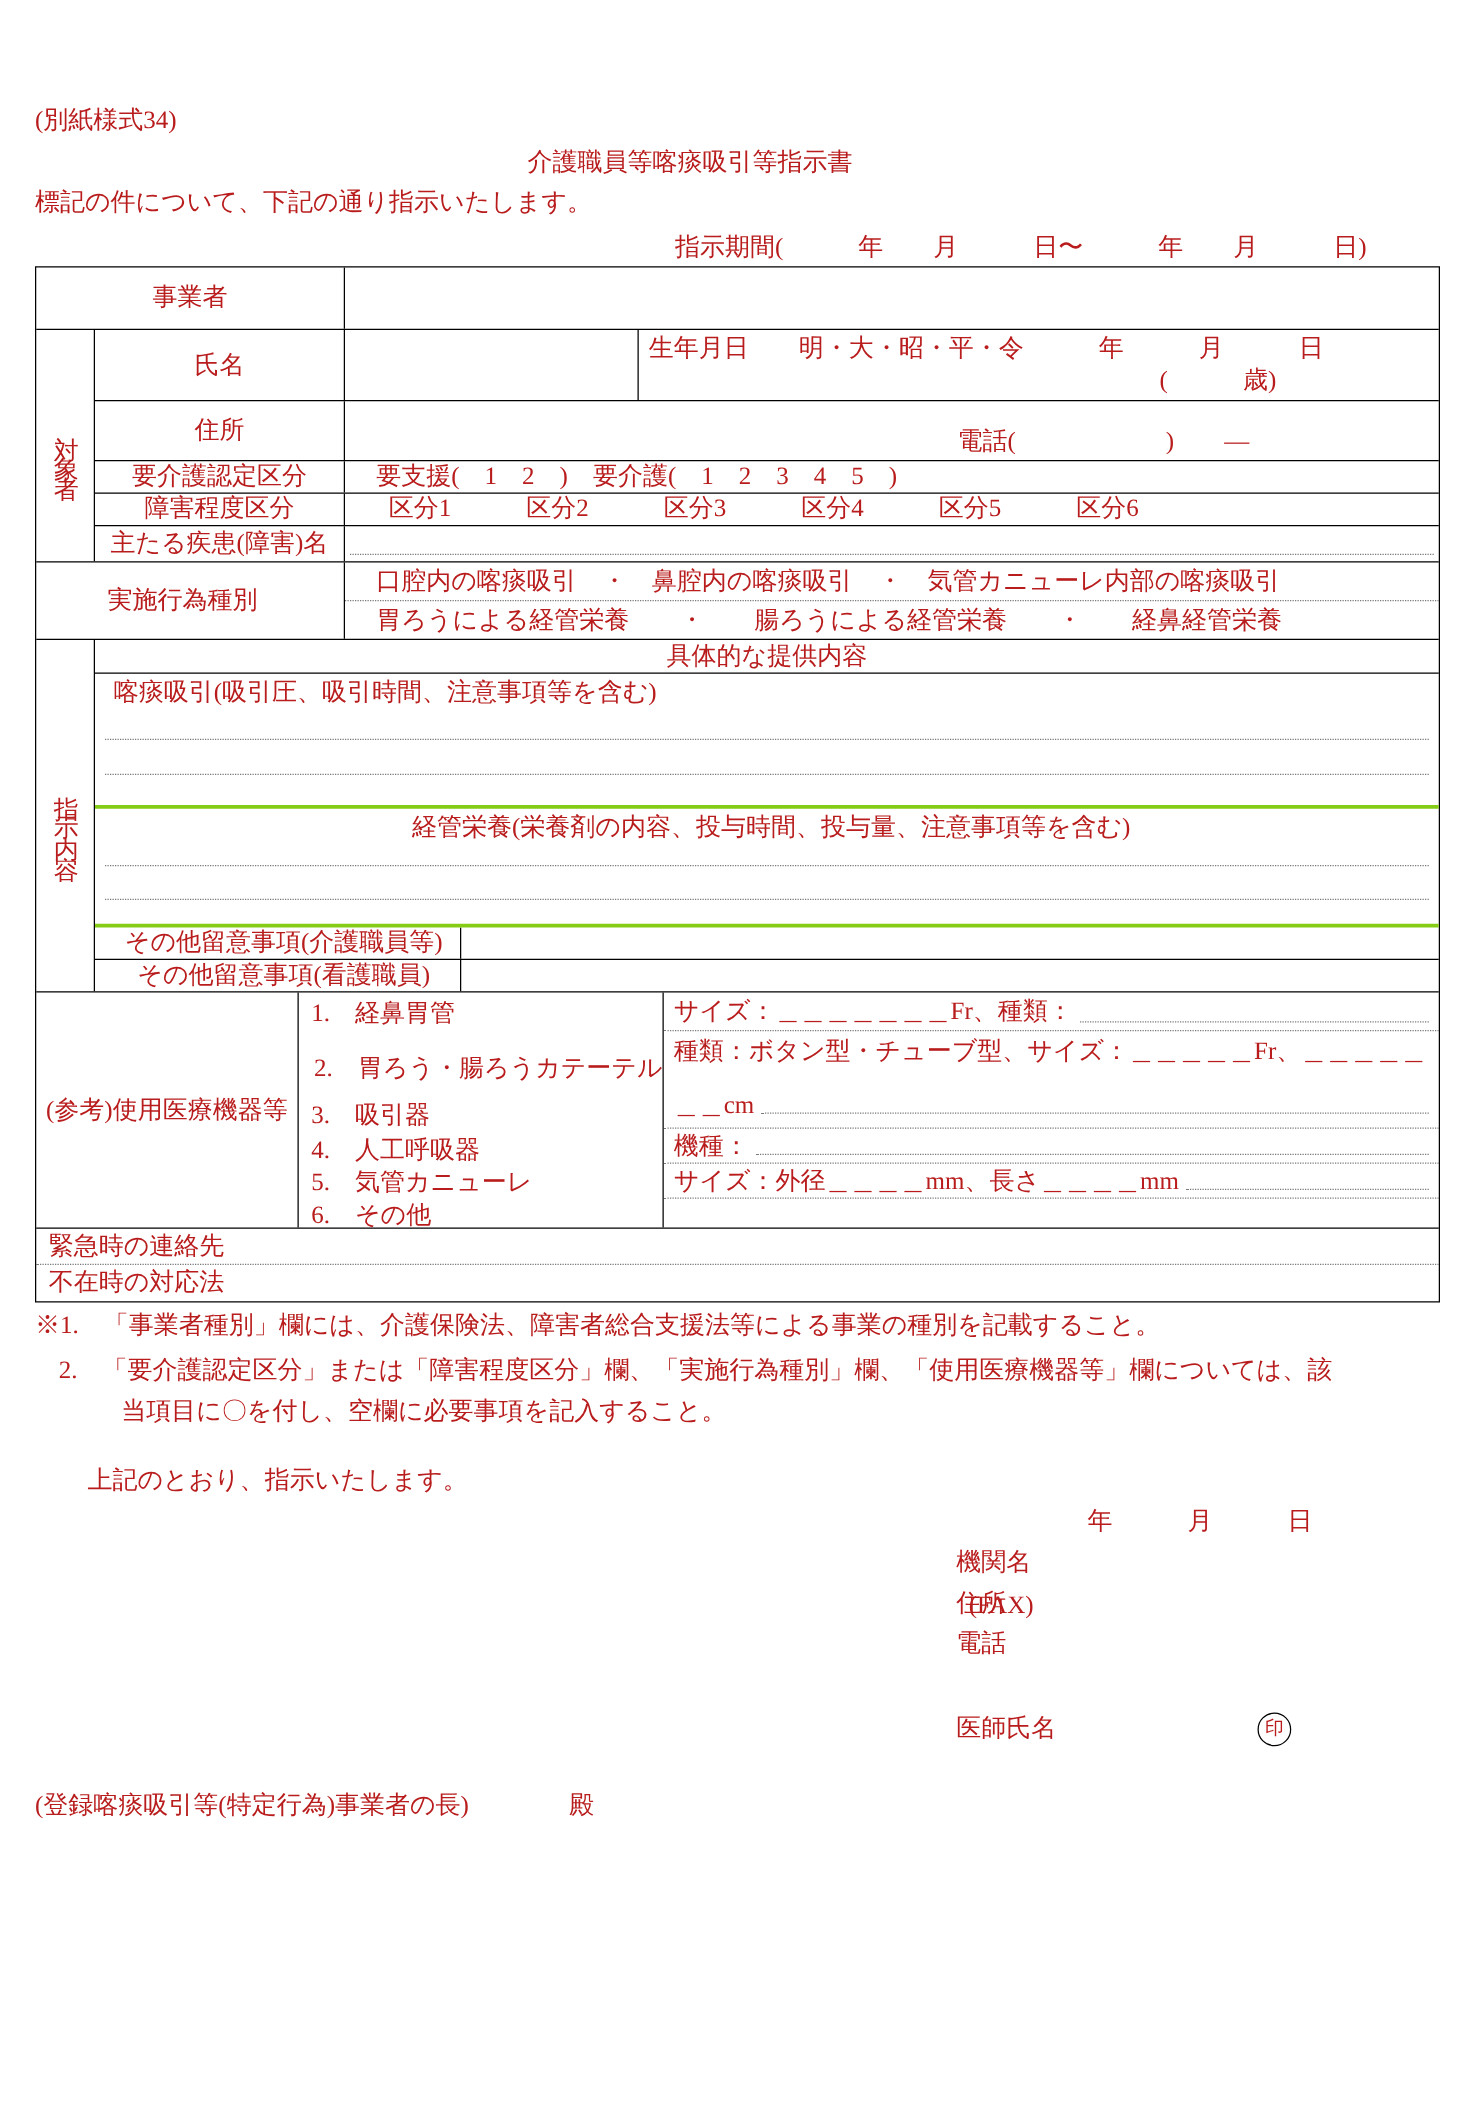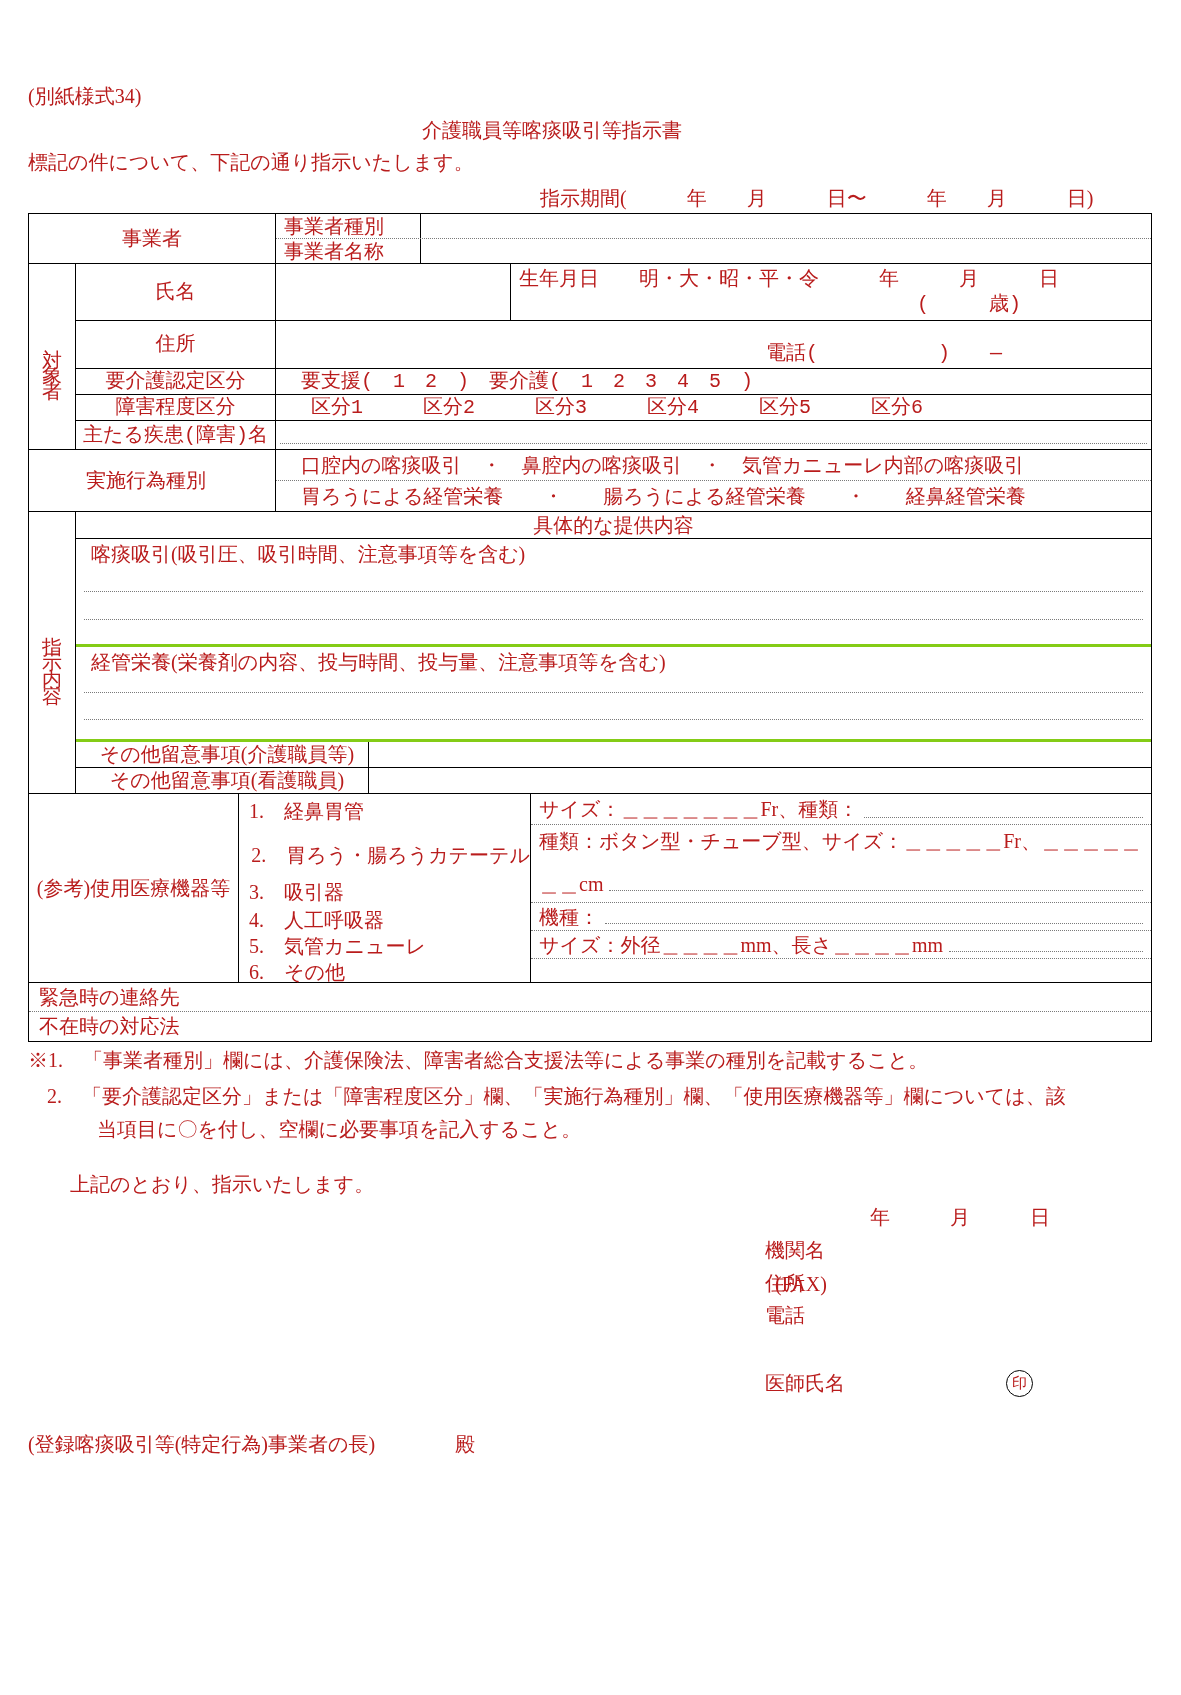--- a/index.html
+++ b/index.html
@@ -29,21 +29,21 @@
   .provider-right { flex:1; display:flex; flex-direction:column; }
   .p-row { display:flex; height:25px; }
   .p-row-top { border-bottom:1px dotted #7a7a7a; }
   .p-label { width:145px; border-right:1px solid #000; padding-left:8px; line-height:24px; white-space:nowrap; }
   .p-content { flex:1; }
 
   
   .colA { width:47px; border-right:1px solid #000; display:flex; align-items:center; justify-content:center; }
   .vtext { writing-mode:vertical-rl; text-orientation:upright; letter-spacing:0.8em; }
   .subject-rows { flex:1; display:flex; flex-direction:column; }
-  .s-row { display:flex; border-bottom:1px solid #000;font-family:Liberation Mono, monospace; }
+  .s-row { display:flex; border-bottom:1px solid #000; }
   .s-row:last-child { border-bottom:none; }
   .s-label { width:200px; border-right:1px solid #000; display:flex; align-items:center; justify-content:center; white-space:nowrap; }
   .row-name { height:57px; }
   .s-blank { width:235px; border-right:1px solid #000; }
   .s-birth { flex:1; padding:3px 0 0 8px; }
   .birth-l2 { text-align:right; padding-right:130px; }
   .row-addr { height:48px; }
   .addr-content { flex:1; display:flex; align-items:flex-end; }
   .addr-phone { margin-left:490px; padding-bottom:2px; white-space:nowrap; }
   .row-care { height:26px; }
@@ -62,21 +62,21 @@
   .proc-line { flex:1; display:flex; align-items:center; padding-left:25px; white-space:nowrap; }
   .proc-line-1 { border-bottom:1px dotted #7a7a7a; }
 
   
   .inst-rows { flex:1; display:flex; flex-direction:column; }
   .i-header { height:27px; border-bottom:1px solid #000; text-align:center; line-height:26px; }
   .i-area { border-bottom:3px solid #84cc16; position:relative; padding:3px 8px 0 15px; }
   .i-suction { height:108px; }
   .i-suction::before { content:""; position:absolute; left:8px; right:8px; top:52px; border-top:1px dotted #7a7a7a; }
   .i-suction::after  { content:""; position:absolute; left:8px; right:8px; top:80px; border-top:1px dotted #7a7a7a; }
-  .i-nutrition { height:95px; }
+  .i-nutrition { height:95px;text-align:center; }
   .i-nutrition::before { content:""; position:absolute; left:8px; right:8px; top:45px; border-top:1px dotted #7a7a7a; }
   .i-nutrition::after  { content:""; position:absolute; left:8px; right:8px; top:72px; border-top:1px dotted #7a7a7a; }
   .i-other { display:flex; border-bottom:1px solid #000; }
   .i-other-1 { height:26px; }
   .i-other-2 { height:25px; border-bottom:none; }
   .i-other-label { width:293px; border-right:1px solid #000; padding-left:10px; line-height:25px; white-space:nowrap;text-align:center; }
   .i-other-blank { flex:1; }
 
   
   .sec-equipment { height:189px; }
@@ -126,30 +126,20 @@
 
   <div class="abs form-number">(別紙様式34)</div>
   <div class="abs doc-title">介護職員等喀痰吸引等指示書</div>
   <div class="abs intro">標記の件について、下記の通り指示いたします。</div>
   <div class="abs period">指示期間(　　　年　　月　　　日〜　　　年　　月　　　日)</div>
 
   <div class="form-table">
 
     <div class="sec sec-provider">
       <div class="provider-label c-center br">事業者</div>
-      <div class="provider-right">
-        <div class="p-row p-row-top">
-          <div class="p-label">事業者種別</div>
-          <div class="p-content"></div>
-        </div>
-        <div class="p-row">
-          <div class="p-label">事業者名称</div>
-          <div class="p-content"></div>
-        </div>
-      </div>
     </div>
 
     <div class="sec sec-subject">
       <div class="colA">
         <span class="vtext">対象者</span>
       </div>
       <div class="subject-rows">
         <div class="s-row row-name">
           <div class="s-label">氏名</div>
           <div class="s-blank"></div>

